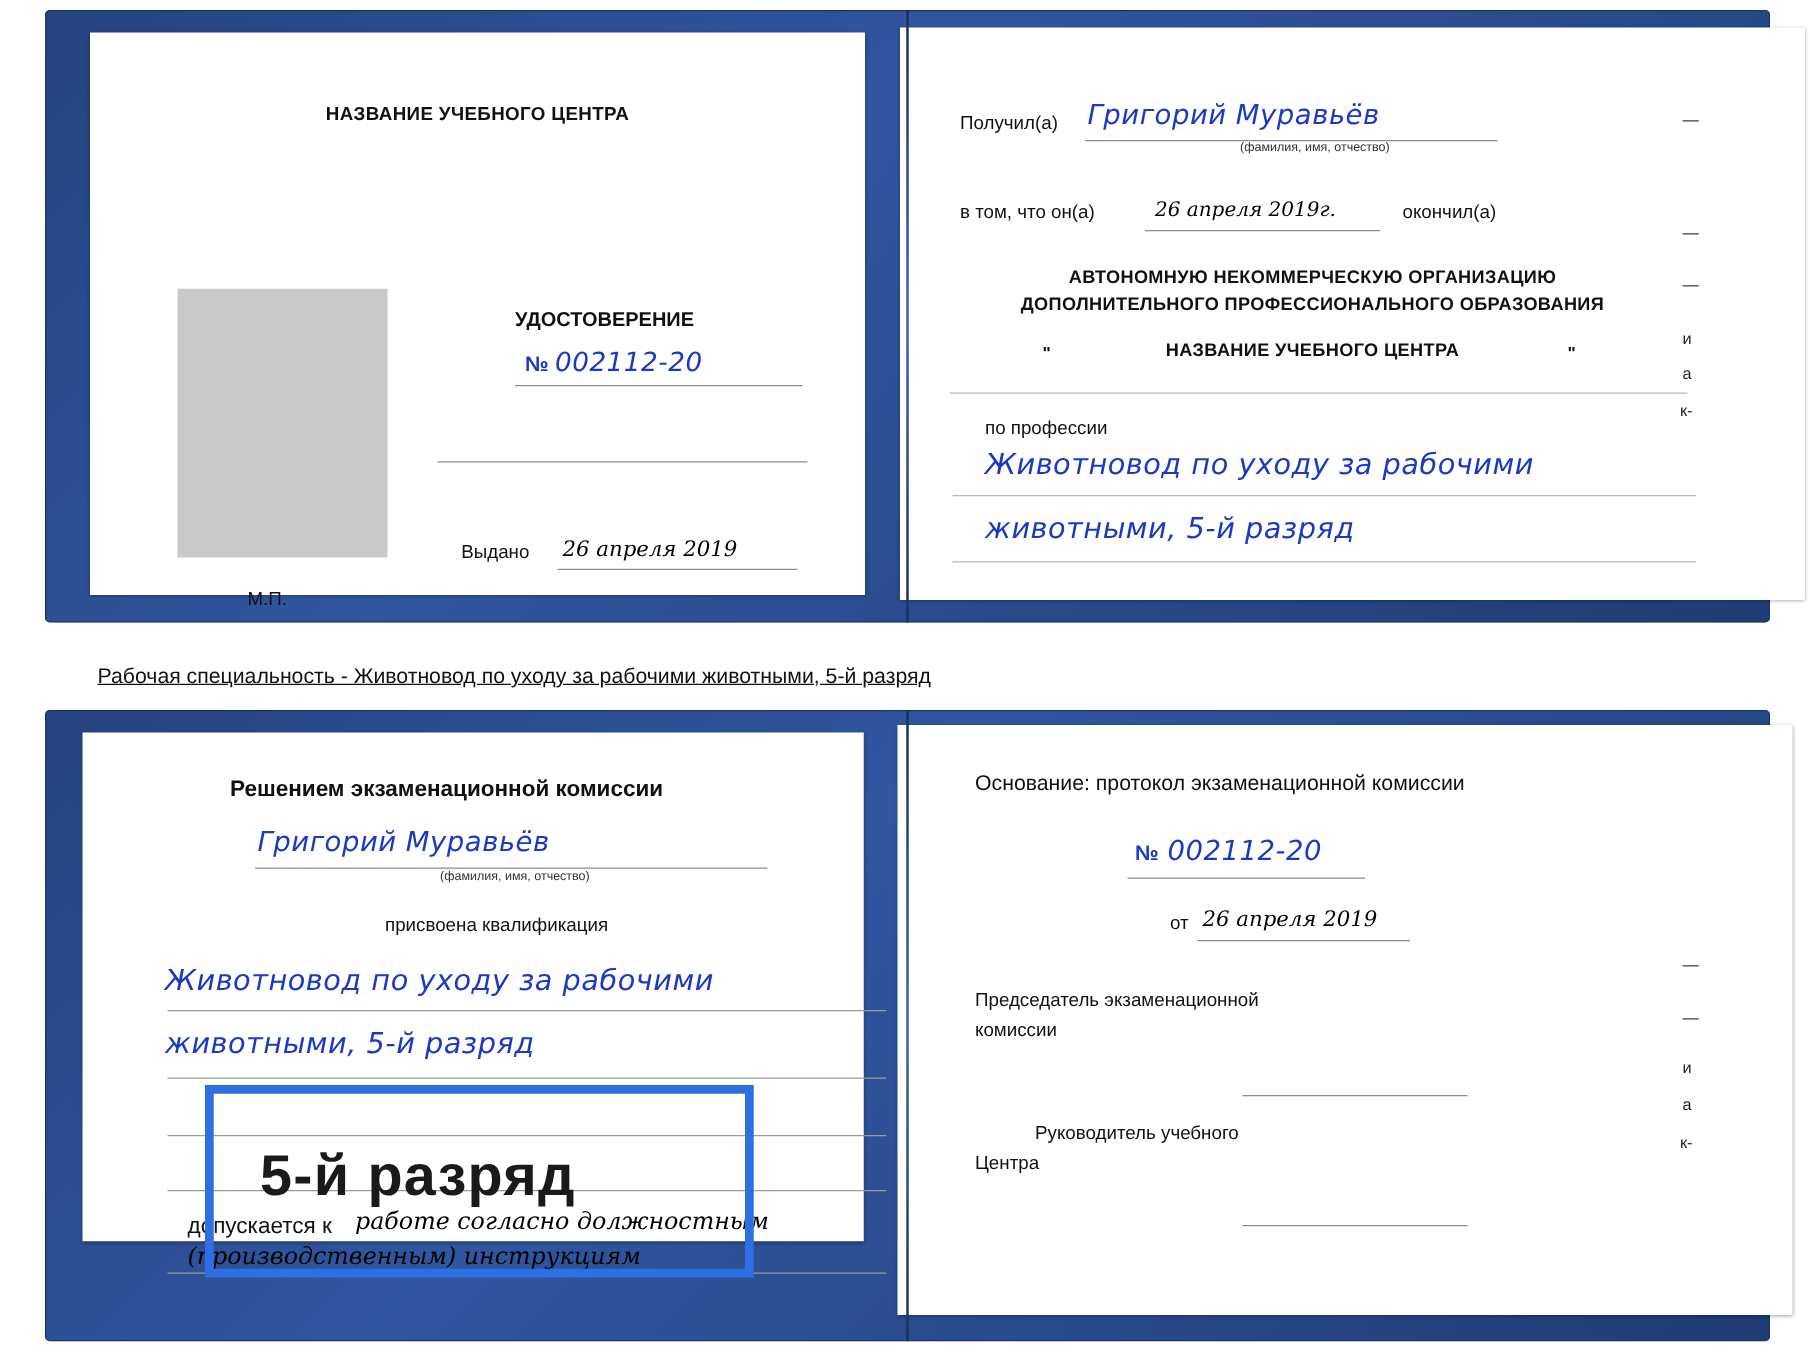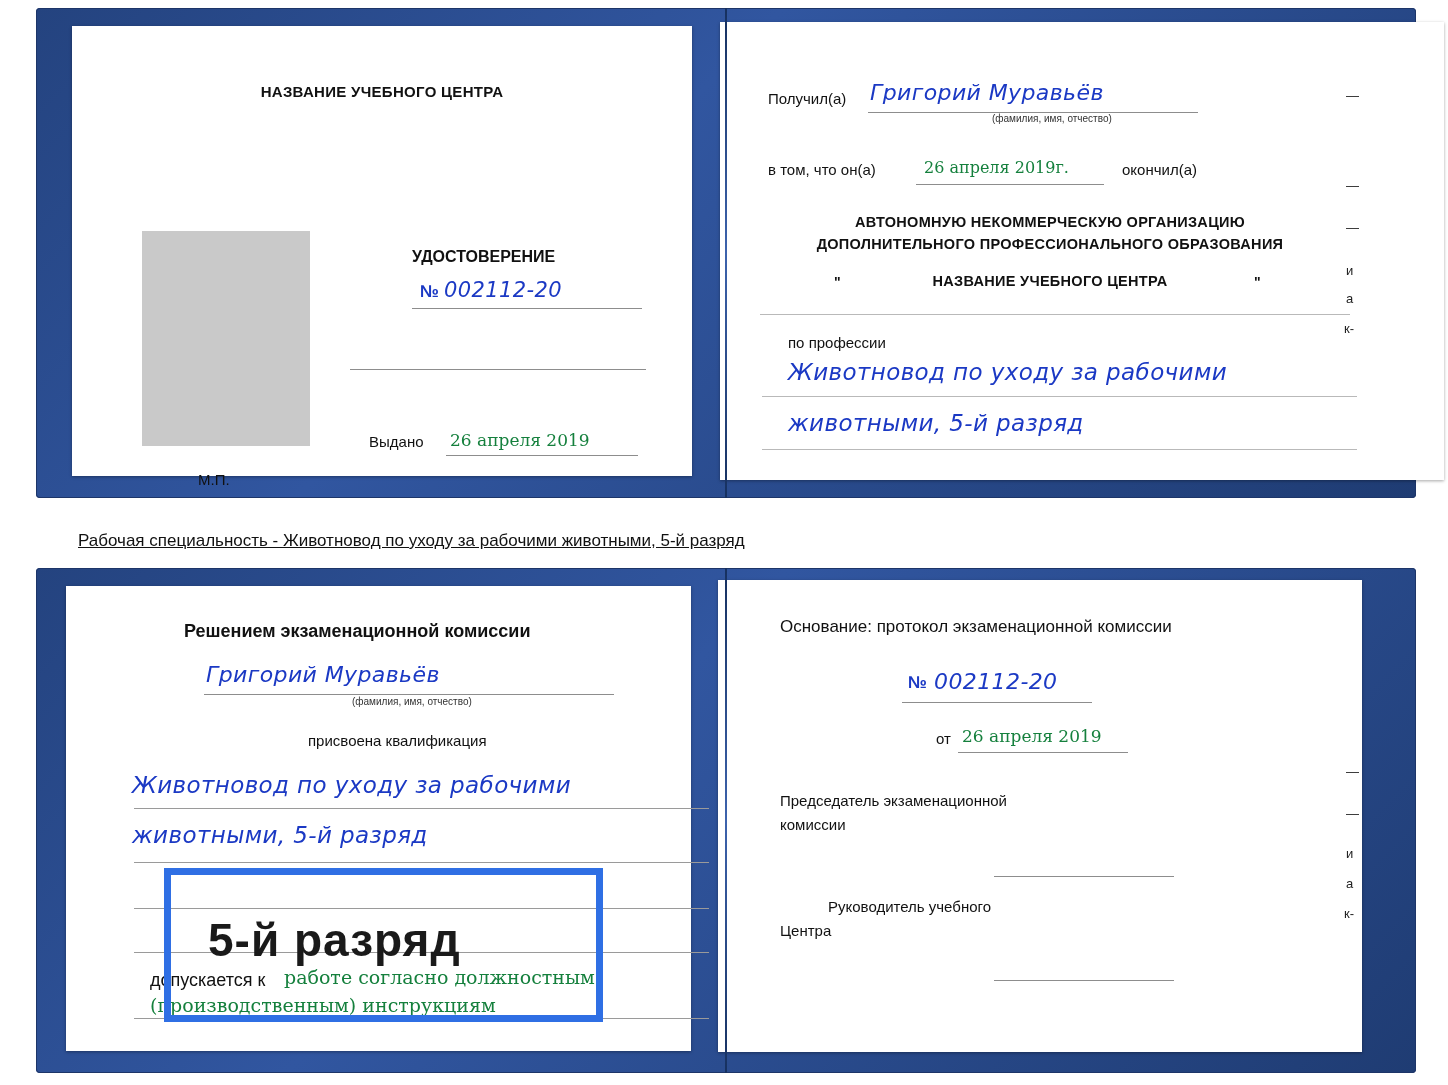--- a/index.html
+++ b/index.html
@@ -12,29 +12,29 @@
   .book-top{top:8px;left:36px;width:1380px;height:490px;
         background:linear-gradient(135deg,#24437f 0%,#3156a0 40%,#1f3c73 100%);}
   .book-bottom{top:568px;left:36px;width:1380px;height:505px;
         background:linear-gradient(135deg,#24437f 0%,#3156a0 40%,#1f3c73 100%);}
 
   .page{position:absolute;background:#fdfdfd;box-shadow:0 1px 3px rgba(0,0,0,.35);}
 
   
   .tp-left{left:36px;top:18px;width:620px;height:450px;background:#fff;}
   .tp-right{left:684px;top:14px;width:724px;height:458px;background:#fff;}
-  .bp-left{left:30px;top:18px;width:625px;height:465px;background:#fff;}
-  .bp-right{left:682px;top:12px;width:644px;height:472px;background:#fff;}
+  .bp-left{left:30px;top:18px;width:625px;height:407px;background:#fff;}
+  .bp-right{left:682px;top:12px;width:716px;height:472px;background:#fff;}
 
   .ttl{font-weight:bold;font-size:15px;color:#111;letter-spacing:.3px;text-align:center;}
   .lbl{font-size:15px;color:#111;}
   .lbl-sm{font-size:10px;color:#333;}
   .hand{font-family:"DejaVu Sans",sans-serif;font-style:italic;color:#1b39c4;
         font-size:20px;letter-spacing:.4px;}
-  .hand-dk{font-family:"DejaVu Serif",serif;color:#15803d;font-size:17px;}
+  .hand-dk{font-family:"DejaVu Serif",serif;font-style:italic;color:#000000;font-size:17px;}
   .line{border-bottom:1px solid #8d8d8d;height:0;}
   .line-l{border-bottom:1px solid #b9b9b9;height:0;}
 
   .photo{position:absolute;background:#c9c9c9;}
 
   .caption{position:absolute;left:78px;top:531px;font-size:17px;color:#111;text-decoration:underline;}
 
   .bigbox{position:absolute;border:7px solid #2f6fe4;background:transparent;}
   .bigtext{position:absolute;font-weight:bold;font-size:46px;color:#1a1a1a;
            font-family:"Liberation Sans",sans-serif;letter-spacing:1px;}

